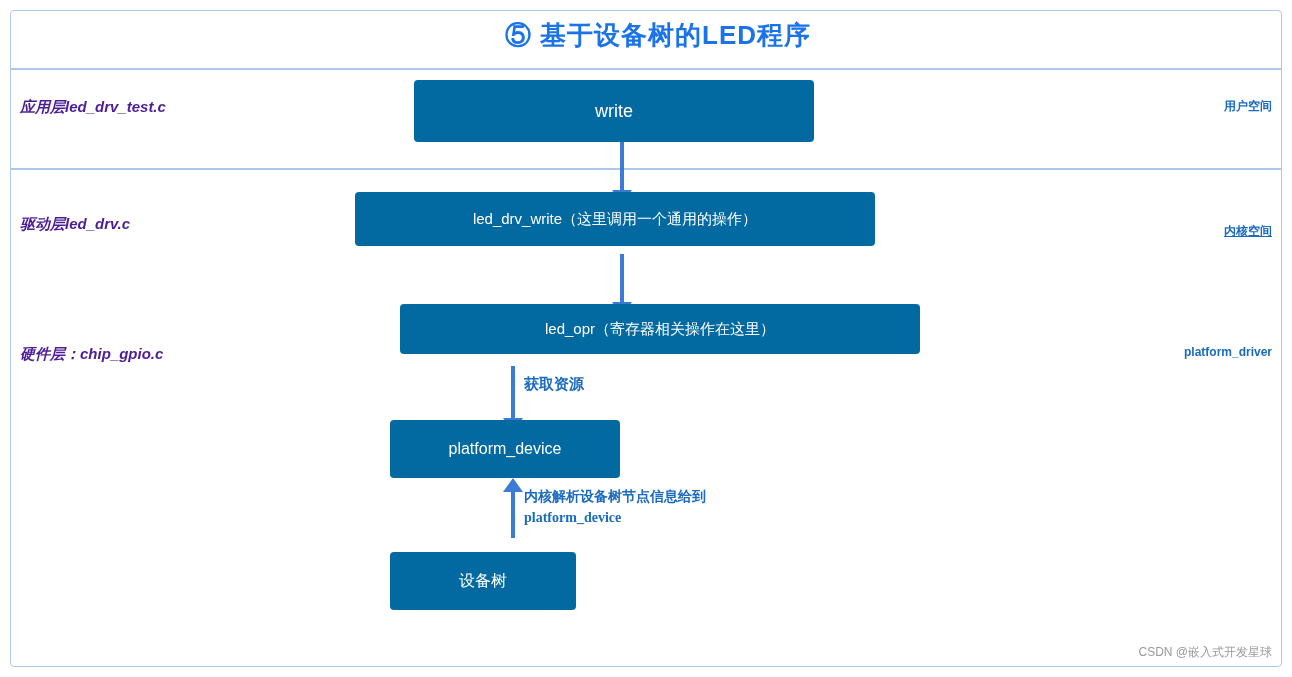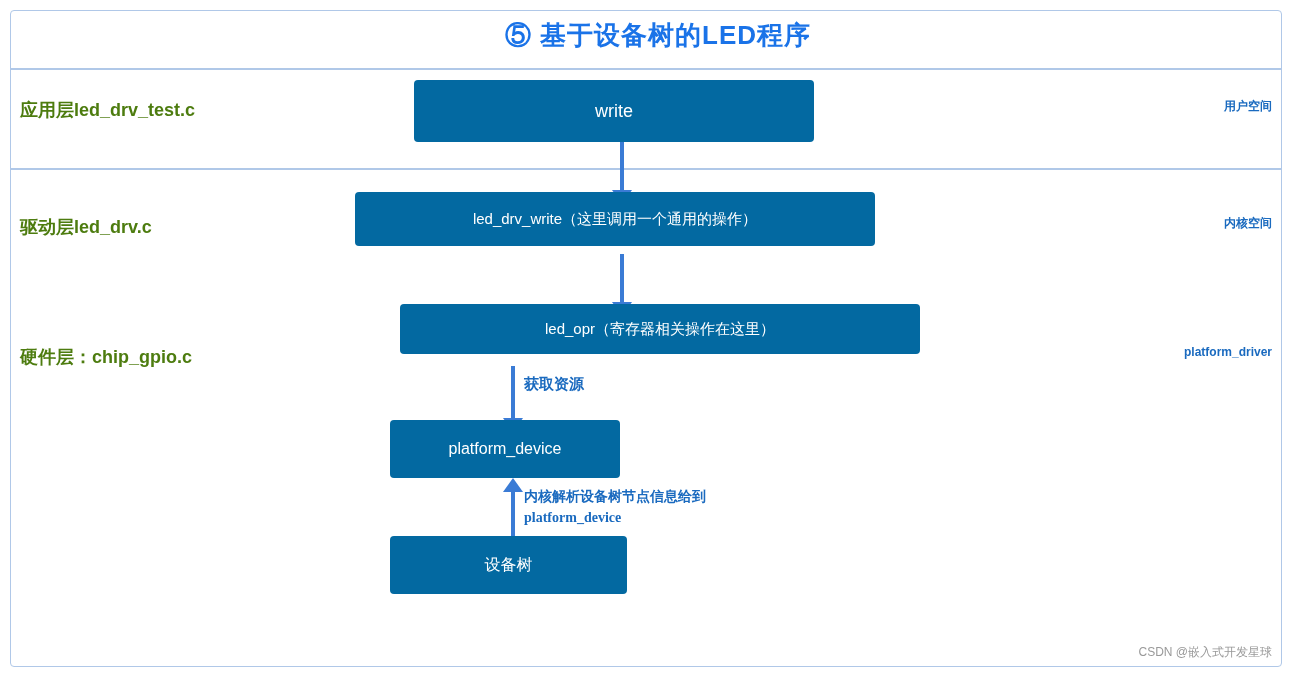--- a/index.html
+++ b/index.html
@@ -38,23 +38,24 @@
       left: 10px;
       right: 10px;
       height: 1.5px;
       background: #b0c8e8;
     }
 
     
     .left-label {
       position: absolute;
       left: 20px;
-      color: #4d7c0f;
-      font-size: 18px;
+      color: #4c1d95;
+      font-size: 15px;
       font-weight: bold;
+      font-style: italic;
     }
 
     
     .right-label {
       position: absolute;
       right: 20px;
       color: #1a6abf;
       font-size: 12px;
       font-weight: bold;
       text-align: right;
@@ -135,21 +136,21 @@
 
 <div class="page-title" style="position:relative; z-index:2;padding-left:24px;">⑤ 基于设备树的LED程序</div>
 
 <div class="h-divider" style="top: 68px;"></div>
 
 <div class="left-label" style="top: 98px;">应用层led_drv_test.c</div>
 <div class="left-label" style="top: 215px;">驱动层led_drv.c</div>
 <div class="left-label" style="top: 345px;">硬件层：chip_gpio.c</div>
 
 <div class="right-label" style="top: 98px;">用户空间</div>
-<div class="right-label" style="top: 215px;">内核空间</div>
+<div class="right-label" style="top: 223px; text-decoration: underline;">内核空间</div>
 <div class="right-label" style="top: 345px;">platform_driver</div>
 
 <div class="h-divider" style="top: 168px;"></div>
 
 <div class="flow-box" style="left: 414px; top: 80px; width: 400px; height: 62px; font-size: 18px;">write</div>
 
 <div class="arrow-down" style="left: 612px; top: 142px;">
   <div class="arrow-line" style="height: 48px;"></div>
   <div class="arrow-head"></div>
 </div>
@@ -175,15 +176,15 @@
 <div class="arrow-up" style="left: 503px; top: 478px;">
   <div class="arrow-head-up"></div>
   <div class="arrow-line" style="height: 46px;"></div>
 </div>
 
 <div class="annotation" style="left: 524px; top: 486px; font-size: 14px; line-height: 1.5;">
   <span style="white-space: pre-line; font-family: Liberation Serif, serif;">内核解析设备树节点信息给到
 platform_device</span>
 </div>
 
-<div class="flow-box" style="left: 390px; top: 536px; width: 237px; height: 58px; font-size: 16px;">设备树</div>
+<div class="flow-box" style="left: 390px; top: 552px; width: 186px; height: 58px; font-size: 16px;">设备树</div>
 
 <div class="watermark">CSDN @嵌入式开发星球</div>
 
 </body></html>

